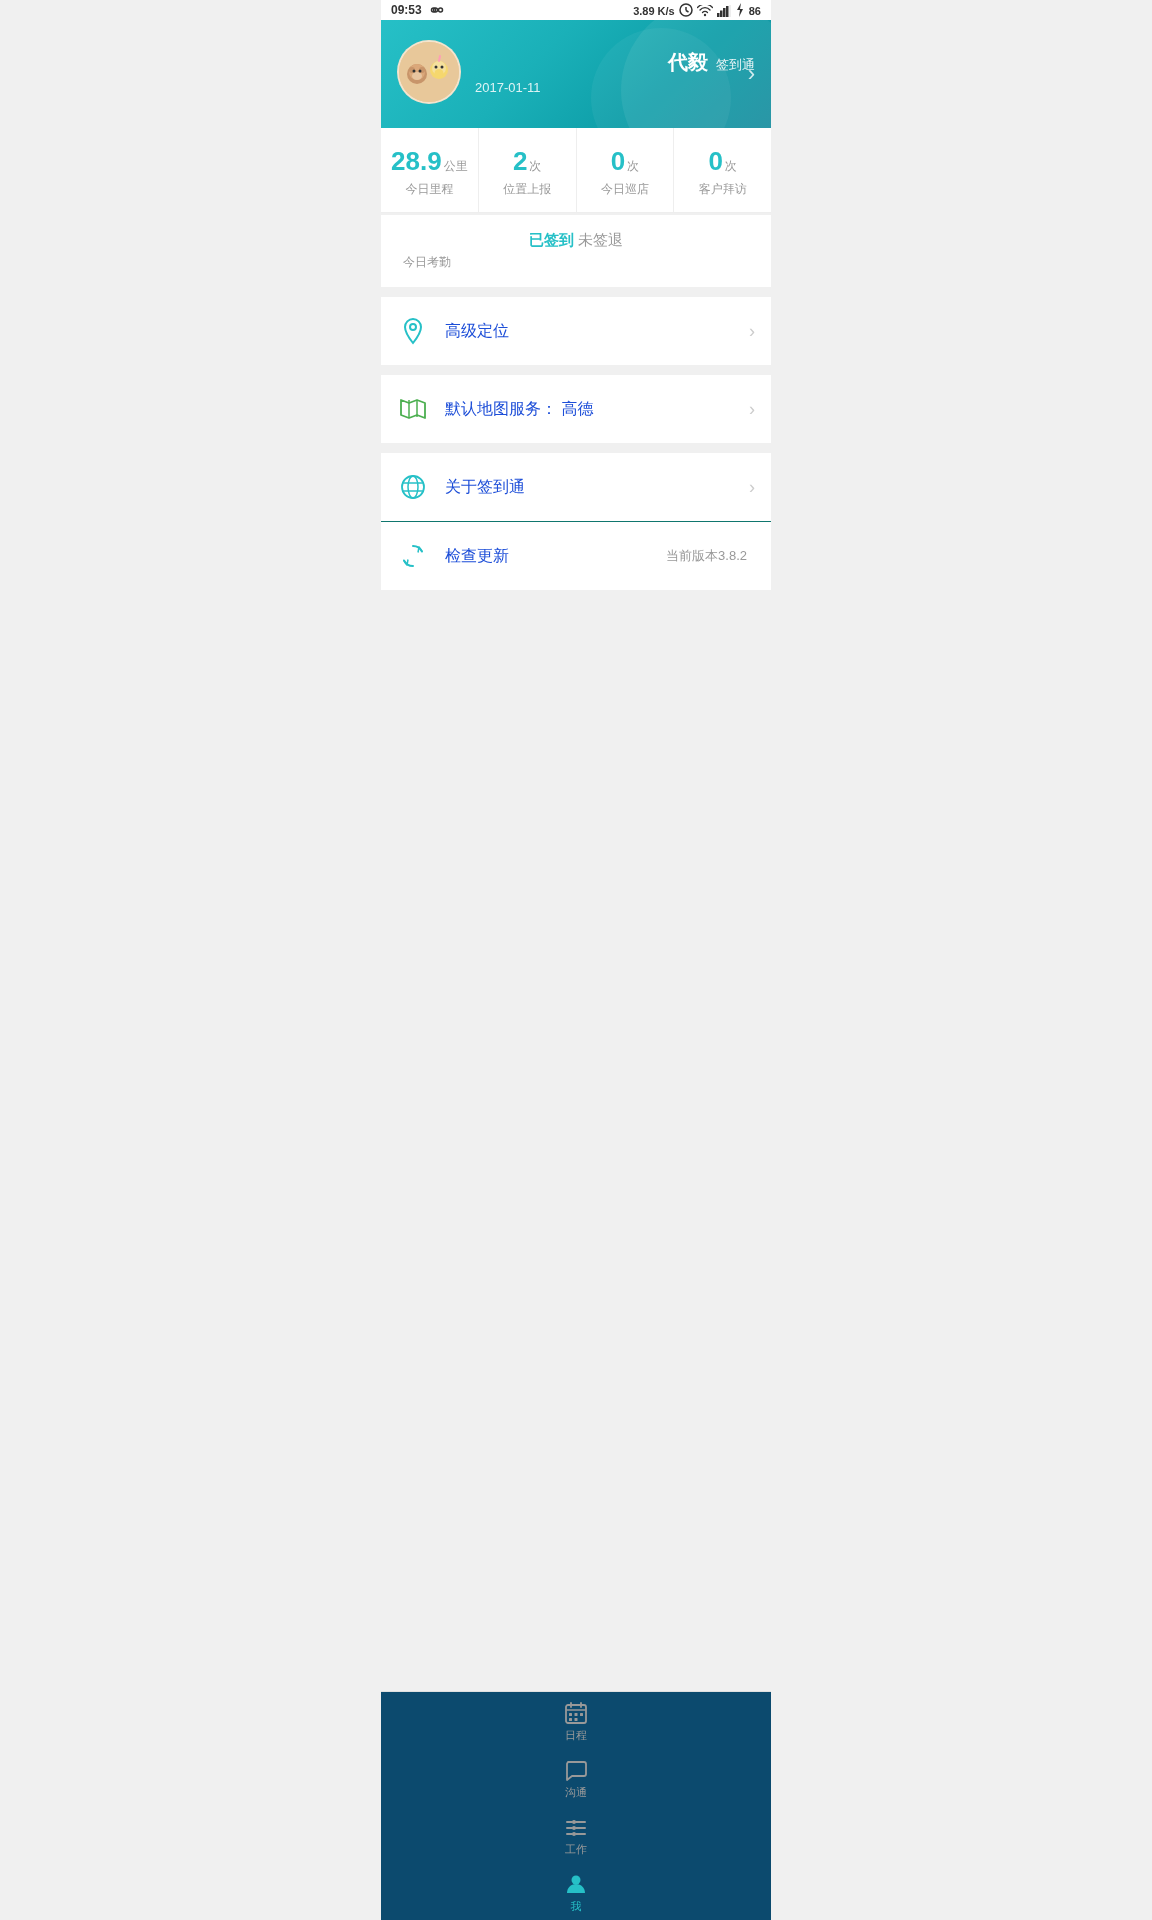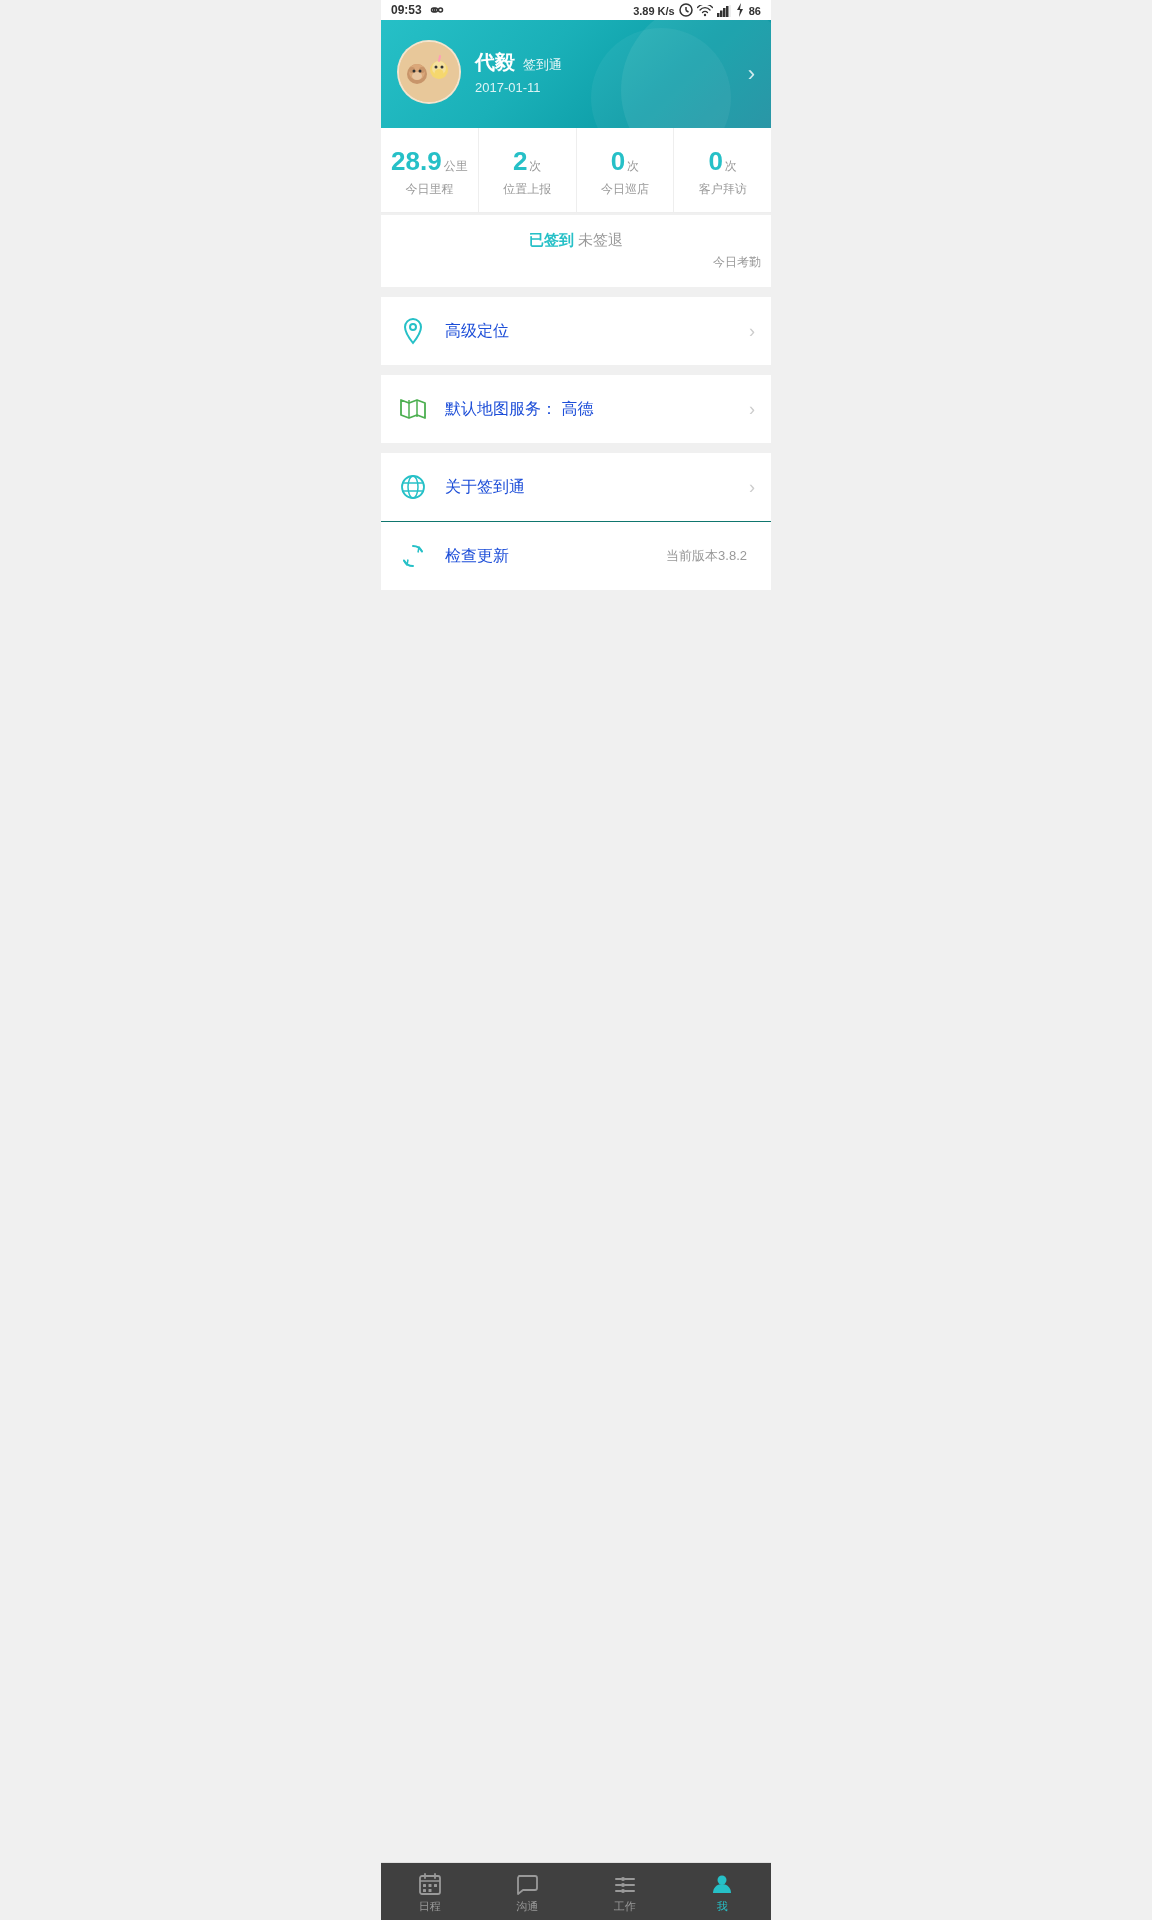--- a/index.html
+++ b/index.html
@@ -71,20 +71,21 @@
       align-items: center;
       justify-content: center;
     }
     .avatar svg { width: 60px; height: 60px; }
     .profile-info { flex: 1; }
     .profile-name-row {
       display: flex;
       align-items: baseline;
       gap: 8px;
       margin-bottom: 4px;
+      justify-content: flex-end;
     }
     .profile-name {
       color: #fff;
       font-size: 20px;
       font-weight: 700;
     }
     .profile-tag {
       color: rgba(255,255,255,0.9);
       font-size: 13px;
     }
@@ -137,22 +138,22 @@
     }
 
     
     .attendance-section {
       background: #fff;
       display: flex;
       margin-top: 2px;
     }
     .attend-item {
       flex: 1;
-      padding: 16px 10px;
-      text-align: right;
+      padding: 16px 22px;
+      text-align: left;
       border-right: 1px solid #eee;
     }
     .attend-item:last-child { border-right: none; }
     .attend-status-row {
       display: flex;
       align-items: center;
       justify-content: center;
       gap: 4px;
       margin-bottom: 4px;
     }
@@ -220,28 +221,29 @@
       top: 2px;
       width: 22px;
       height: 22px;
       border-radius: 50%;
       background: #fff;
       box-shadow: 0 1px 3px rgba(0,0,0,0.3);
     }
 
     
     .bottom-nav {
-      background: #404040;
+      background: #0c4a6e;
       display: flex;
       border-top: 1px solid #e0e0e0;
       position: fixed;
       bottom: 0;
       width: 390px;
       left: 50%;
       transform: translateX(-50%);
+      flex-direction: column;
     }
     .nav-item {
       flex: 1;
       display: flex;
       flex-direction: column;
       align-items: center;
       padding: 8px 0 6px 0;
       cursor: pointer;
     }
     .nav-icon {

